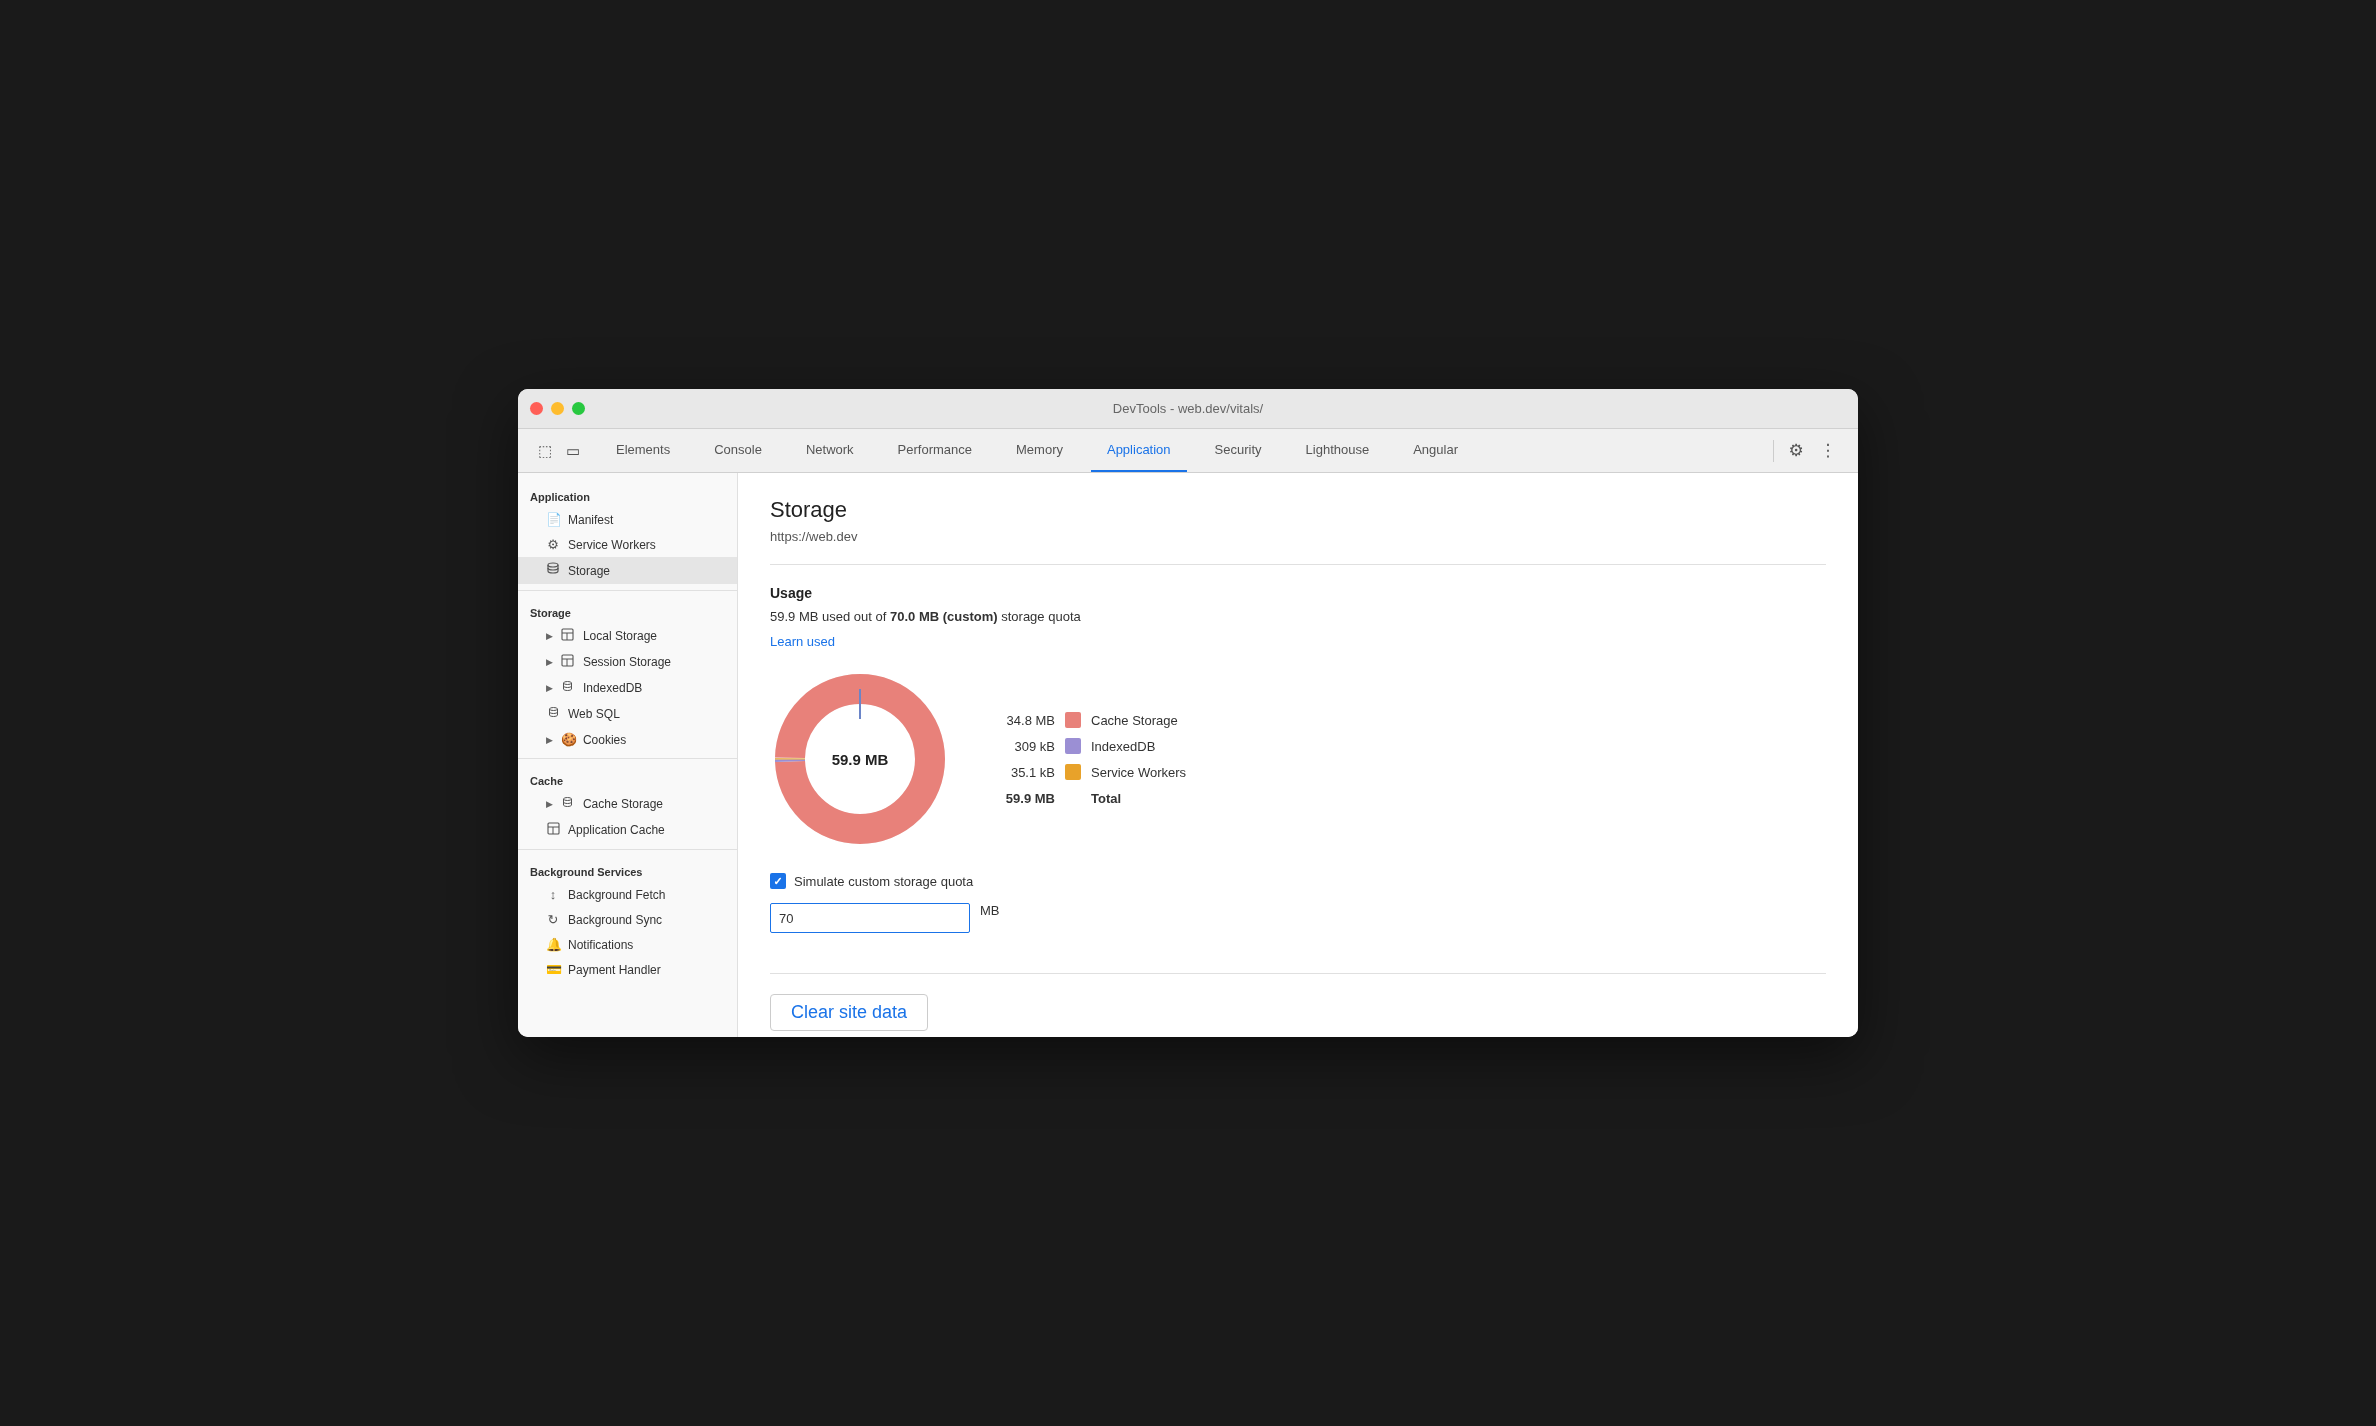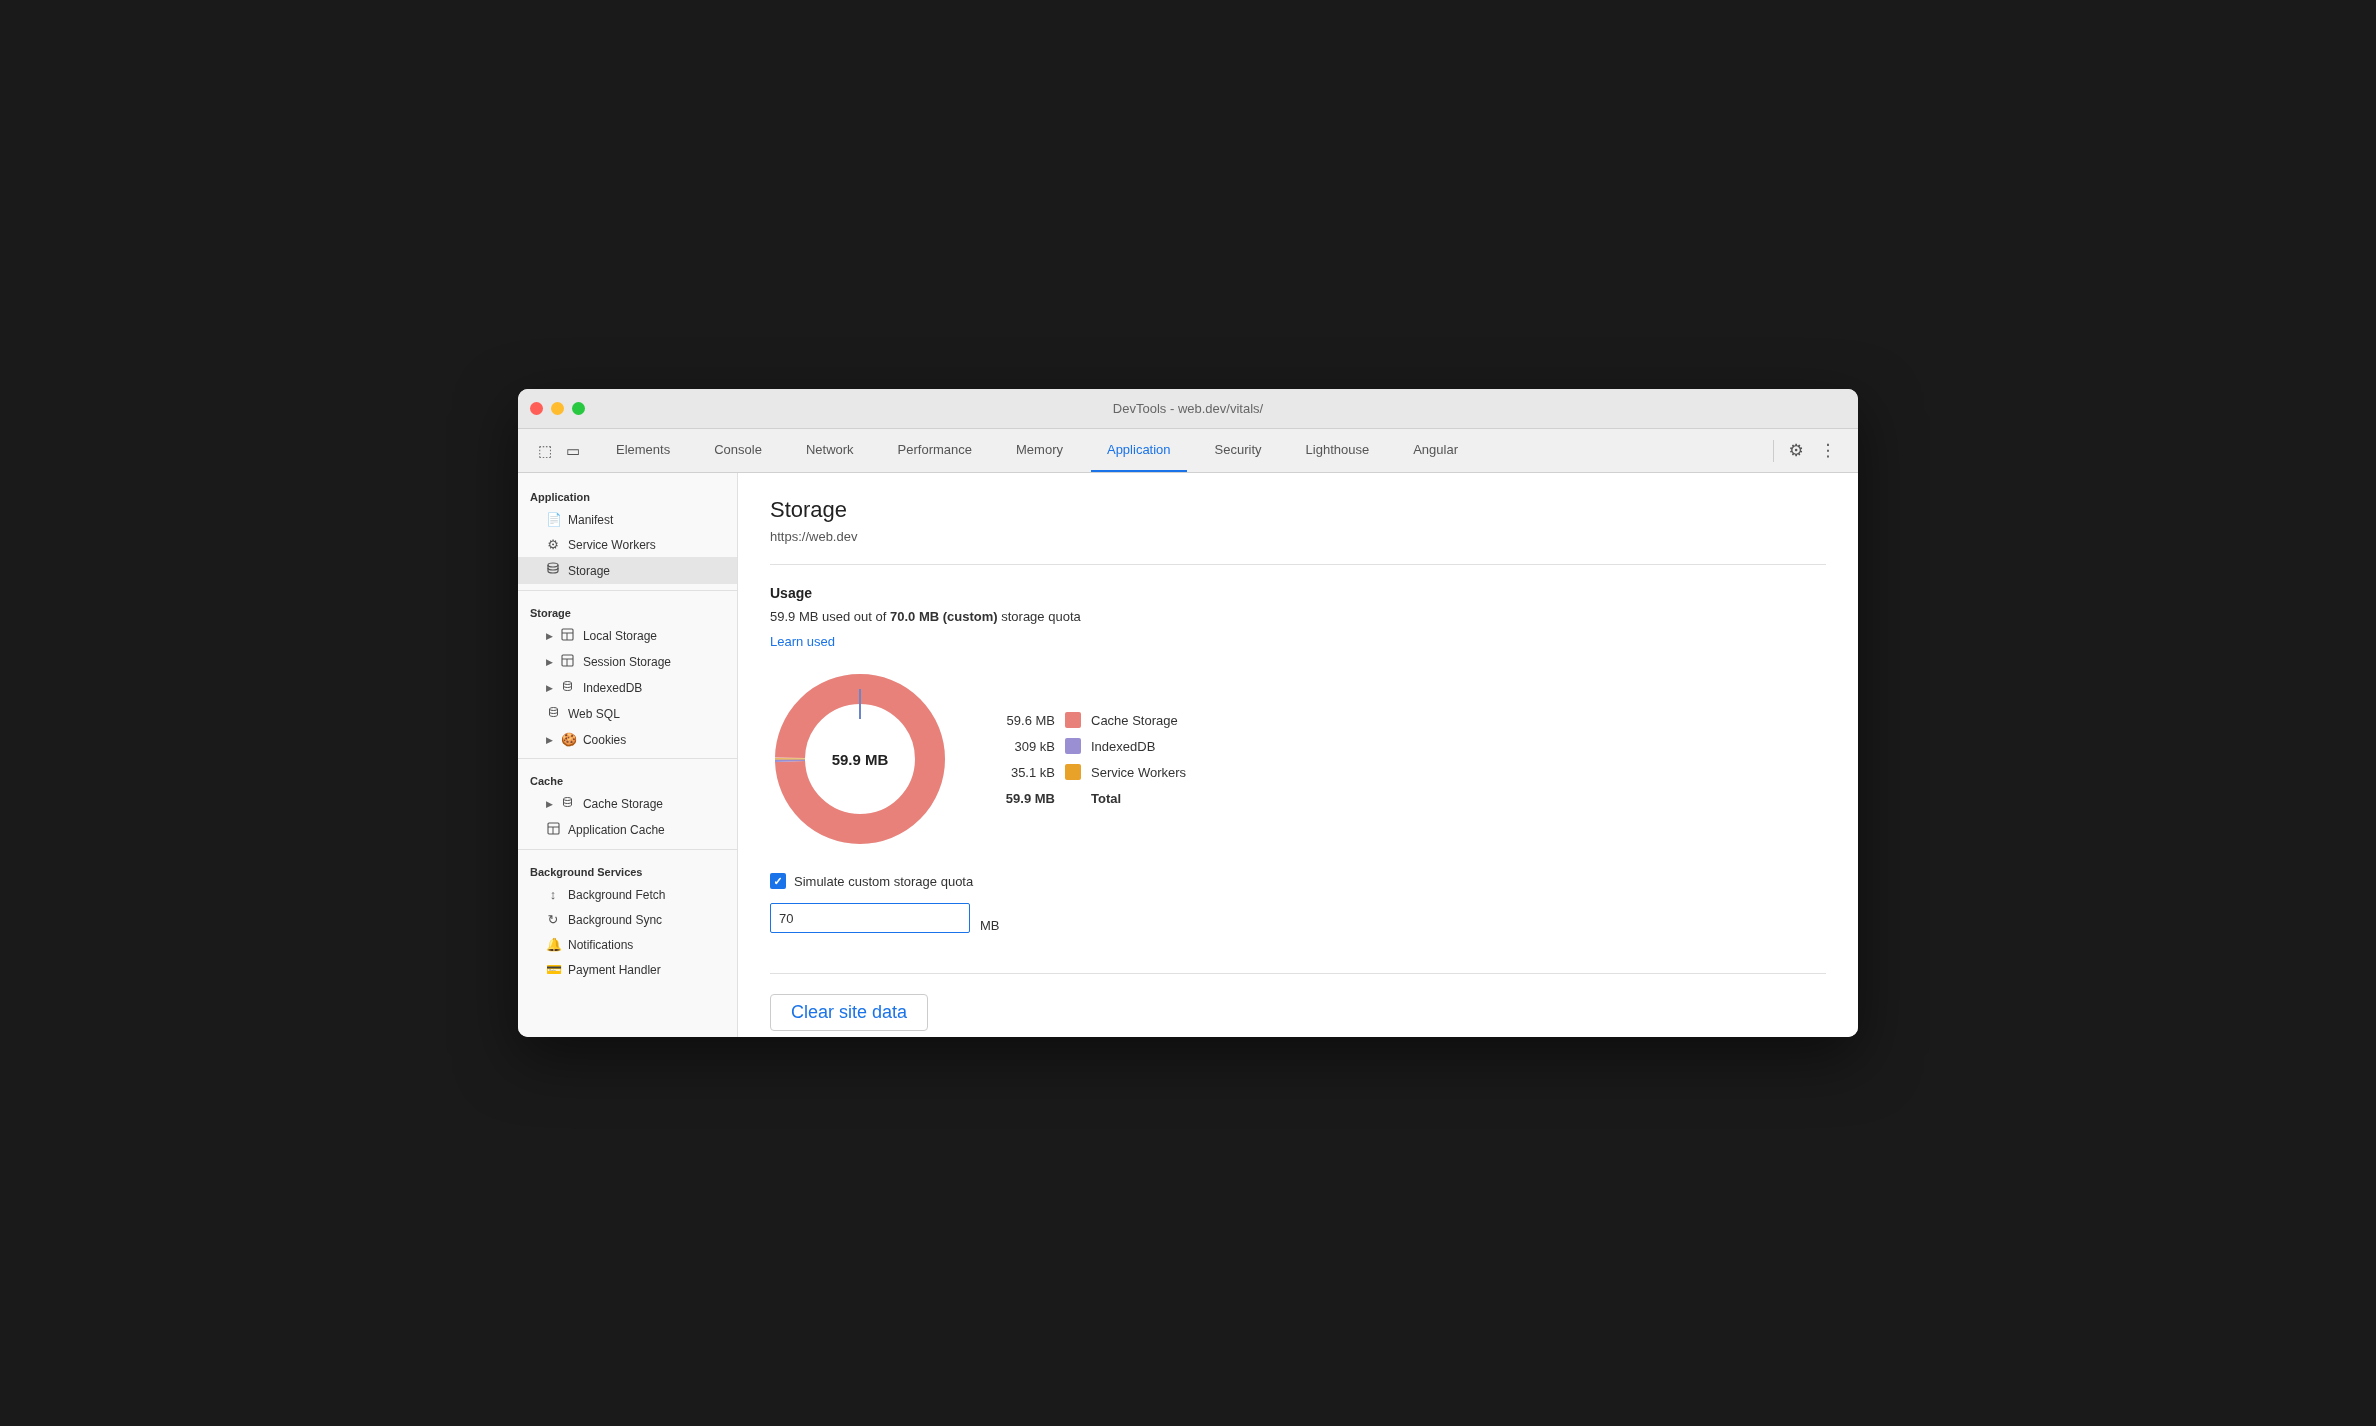--- a/index.html
+++ b/index.html
@@ -278,21 +278,21 @@
       color: white;
       font-size: 11px;
       font-weight: 700;
     }
     .quota-label {
       font-size: 13px;
       color: #333;
     }
     .quota-input-row {
       display: flex;
-      align-items: flex-end;
+      align-items: flex-start;
       gap: 10px;
       margin-bottom: 40px;
     }
     .quota-input {
       width: 200px;
       height: 30px;
       border: 1px solid #1a73e8;
       border-radius: 2px;
       padding: 0 8px;
       font-size: 13px;
@@ -500,21 +500,21 @@
 
             <circle cx="90" cy="90" r="70" fill="none" stroke="#e8a22a" stroke-width="30" stroke-dasharray="1.1 439.4" stroke-dashoffset="-328.9" transform="rotate(-90 90 90)"></circle>
 
             <line x1="90" y1="20" x2="90" y2="50" stroke="#6b85c8" stroke-width="2"></line>
           </svg>
           <div class="donut-center-label">59.9 MB</div>
         </div>
 
         <div class="legend">
           <div class="legend-row">
-            <span class="legend-value">59.6 MB</span>
+            <span class="legend-value">34.8 MB</span>
             <span class="legend-color" style="background:#e8817a"></span>
             <span class="legend-label">Cache Storage</span>
           </div>
           <div class="legend-row">
             <span class="legend-value">309 kB</span>
             <span class="legend-color" style="background:#9b8fd4"></span>
             <span class="legend-label">IndexedDB</span>
           </div>
           <div class="legend-row">
             <span class="legend-value">35.1 kB</span>

